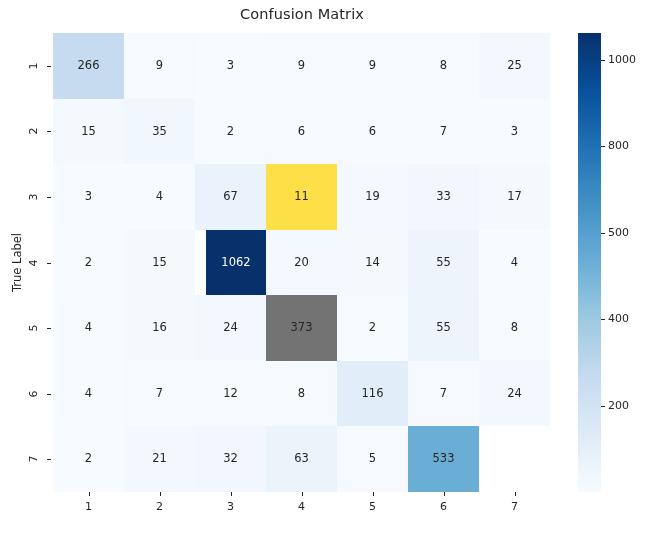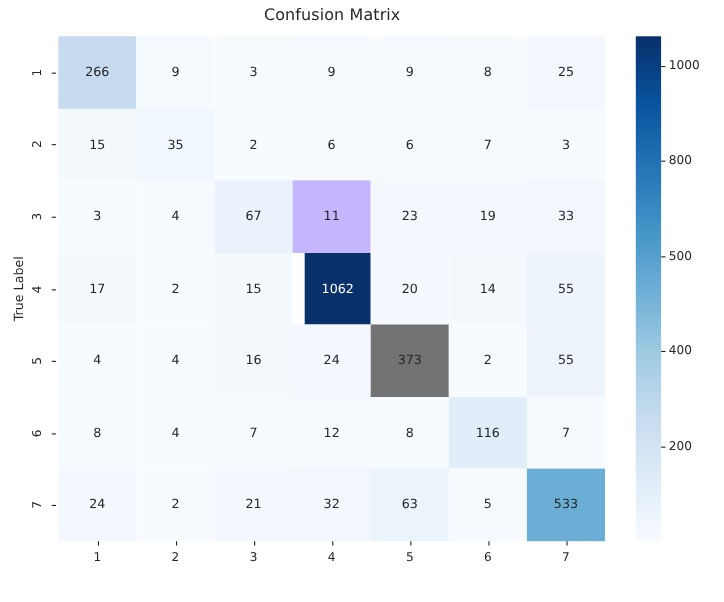--- a/index.html
+++ b/index.html
@@ -177,22 +177,21 @@
         <div class="cell" style="background: rgb(244, 249, 254);">15</div>
         <div class="cell" style="background: rgb(240, 247, 253);">35</div>
         <div class="cell" style="background: rgb(247, 251, 255);">2</div>
         <div class="cell" style="background: rgb(246, 250, 255);">6</div>
         <div class="cell" style="background: rgb(246, 250, 255);">6</div>
         <div class="cell" style="background: rgb(246, 250, 255);">7</div>
         <div class="cell" style="background: rgb(246, 251, 255);">3</div>
         <div class="cell" style="background: rgb(246, 251, 255);">3</div>
         <div class="cell" style="background: rgb(246, 251, 255);">4</div>
         <div class="cell" style="background: rgb(234, 243, 251);">67</div>
-        <div class="cell" style="background: #c4b5fd; text-align: center;">11</div>
-        <div class="cell" style="background: rgb(243, 248, 254);">23</div>
+        <div class="cell" style="background: #fde047; text-align: center;">11</div>
         <div class="cell" style="background: rgb(243, 249, 254);">19</div>
         <div class="cell" style="background: rgb(241, 247, 253);">33</div>
         <div class="cell" style="background: rgb(244, 249, 254);">17</div>
         <div class="cell" style="background: rgb(247, 251, 255);">2</div>
         <div class="cell" style="background: rgb(244, 249, 254);">15</div>
         <div class="cell light-text" style="background: rgb(8, 48, 107); margin-left: 11px;">1062</div>
         <div class="cell" style="background: rgb(243, 249, 254);">20</div>
         <div class="cell" style="background: rgb(244, 249, 254);">14</div>
         <div class="cell" style="background: rgb(237, 244, 252);">55</div>
         <div class="cell" style="background: rgb(246, 251, 255);">4</div>

